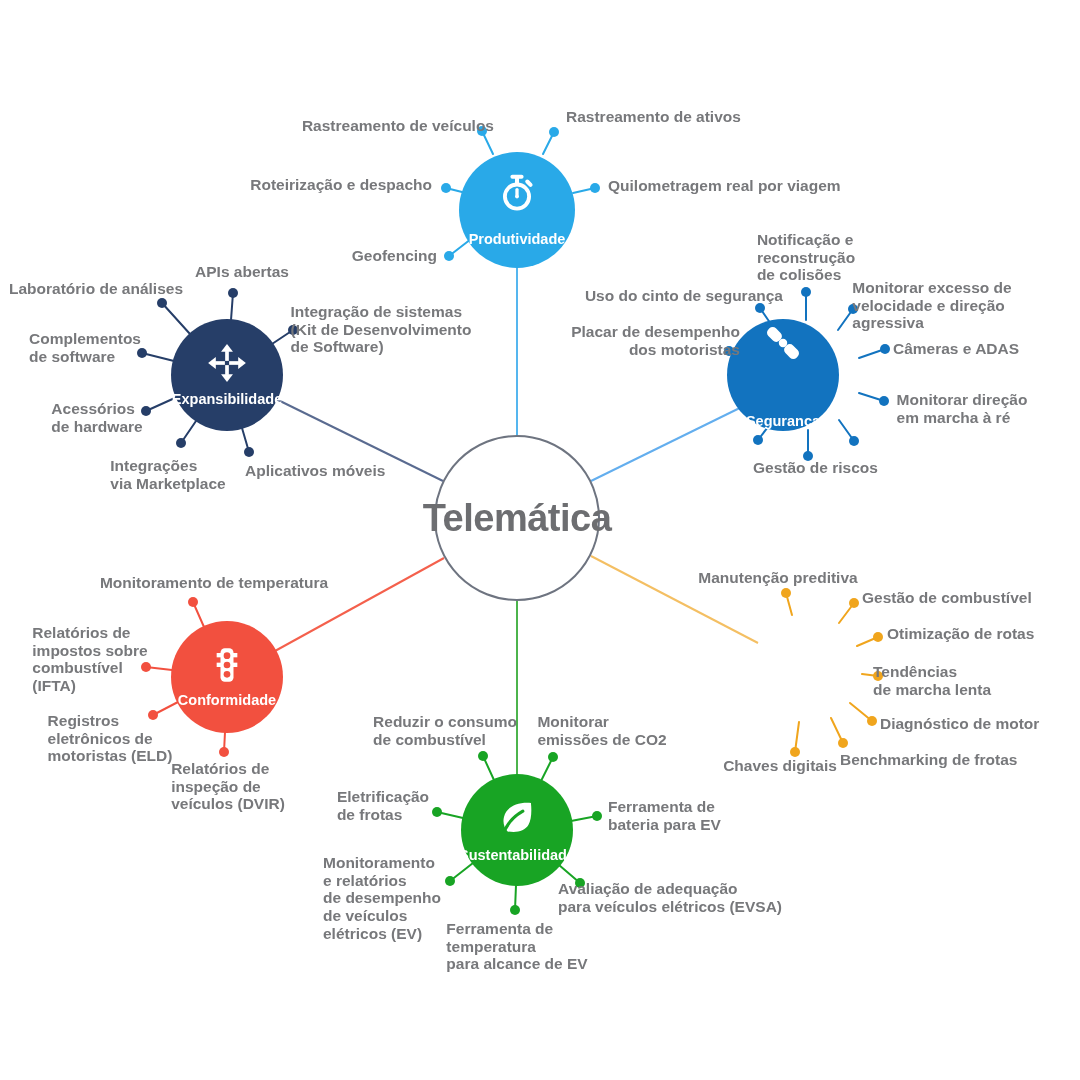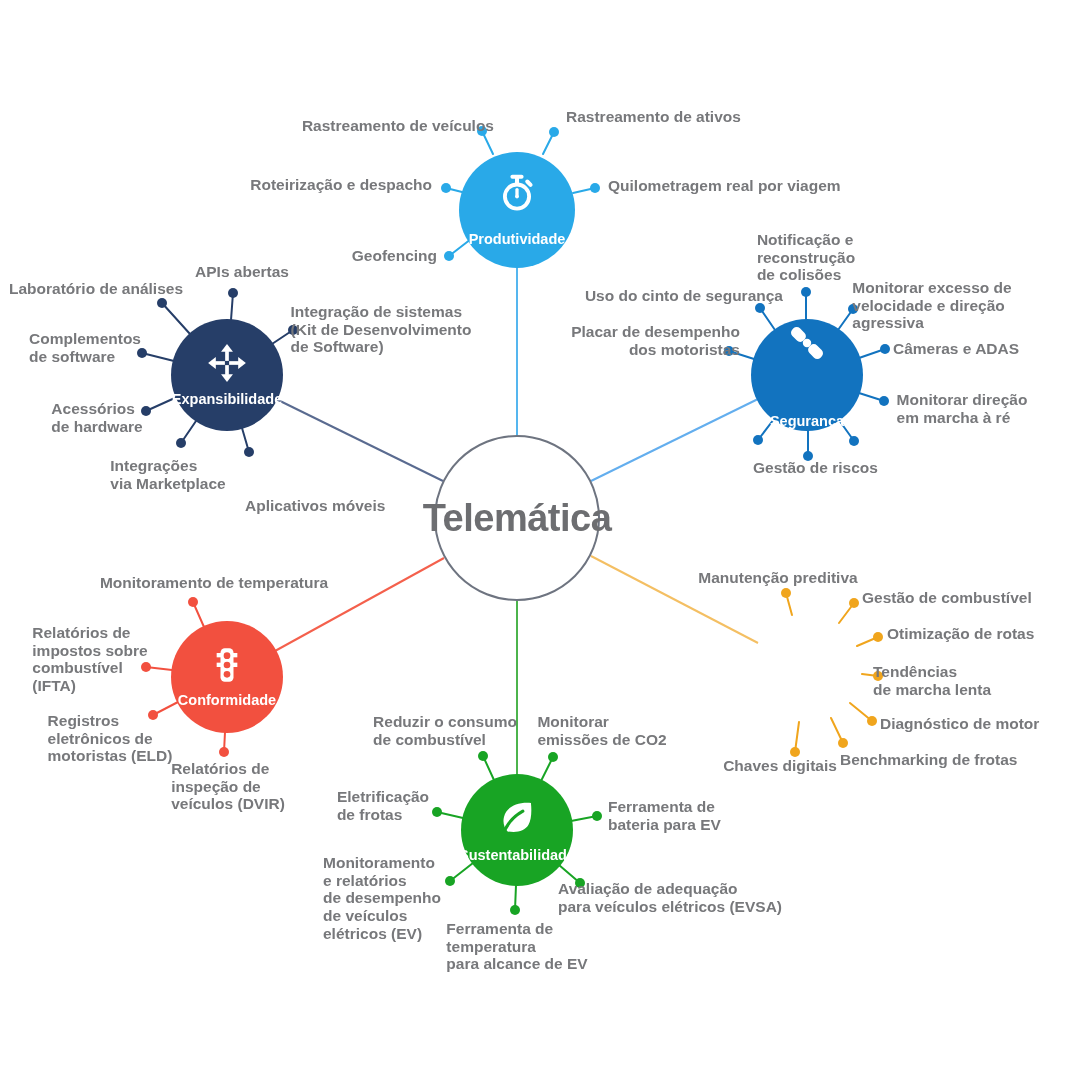--- a/index.html
+++ b/index.html
@@ -23,21 +23,21 @@
   .conn-conf{stroke:var(--conn-conformidade);}
   .conn-sust{stroke:var(--conn-sustentabilidade);}
   .conn-otim{stroke:var(--conn-otimizacao);}
 
   .hub{
     position:absolute;border-radius:50%;display:flex;flex-direction:column;
     align-items:center;justify-content:center;color:#fff;text-align:center;
   }
   .hub-label{font-weight:700;font-size:14.5px;line-height:1.15;white-space:pre;margin-top:3px;}
   .hub-prod{left:459px;top:152px;width:116px;height:116px;background:var(--produtividade);gap:8px;}
-  .hub-seg {left:751px;top:319px;width:112px;height:112px;background:var(--seguranca);gap:40px;}
+  .hub-seg {left:727px;top:319px;width:112px;height:112px;background:var(--seguranca);gap:40px;}
   .hub-exp {left:171px;top:319px;width:112px;height:112px;background:var(--expansibilidade);}
   .hub-conf{left:171px;top:621px;width:112px;height:112px;background:var(--conformidade);}
   .hub-sust{left:461px;top:774px;width:112px;height:112px;background:var(--sustentabilidade);}
   .hub-otim{left:751px;top:612px;width:112px;height:112px;background:var(--otimizacao);}
 
   .center-circle{
     position:absolute;left:434px;top:435px;width:166px;height:166px;box-sizing:border-box;
     background:#fff;border:2.5px solid var(--center-border);border-radius:50%;
     display:flex;align-items:center;justify-content:center;
   }
@@ -264,21 +264,21 @@
   <div class="leaf r" style="right:897px;top:280px;">Laboratório de análises</div>
   <div class="leaf c" style="left:381px;top:303px;">Integração de sistemas
 (Kit de Desenvolvimento
 de Software)</div>
   <div class="leaf c" style="left:85px;top:330px;">Complementos
 de software</div>
   <div class="leaf c" style="left:97px;top:400px;">Acessórios
 de hardware</div>
   <div class="leaf c" style="left:168px;top:457px;">Integrações
 via Marketplace</div>
-  <div class="leaf" style="left:245px;top:462px;margin-top:35px;">Aplicativos móveis</div>
+  <div class="leaf" style="left:245px;top:462px;">Aplicativos móveis</div>
 
   <div class="leaf c" style="left:214px;top:574px;">Monitoramento de temperatura</div>
   <div class="leaf c" style="left:90px;top:624px;">Relatórios de
 impostos sobre
 combustível
 (IFTA)</div>
   <div class="leaf c" style="left:110px;top:712px;">Registros
 eletrônicos de
 motoristas (ELD)</div>
   <div class="leaf c" style="left:228px;top:760px;">Relatórios de

